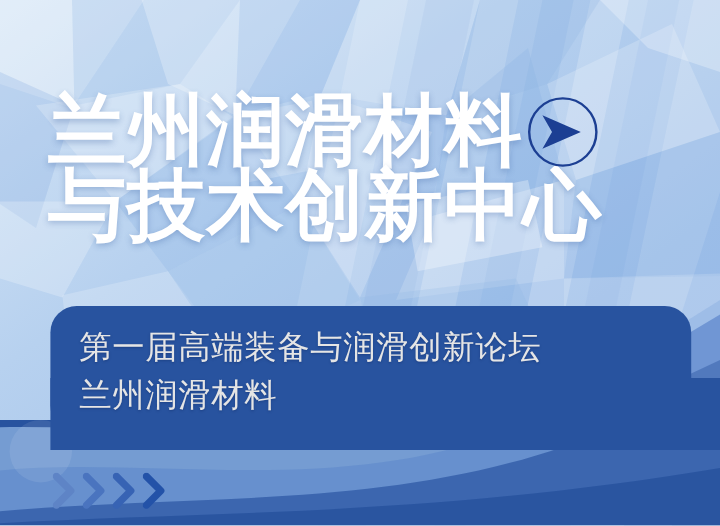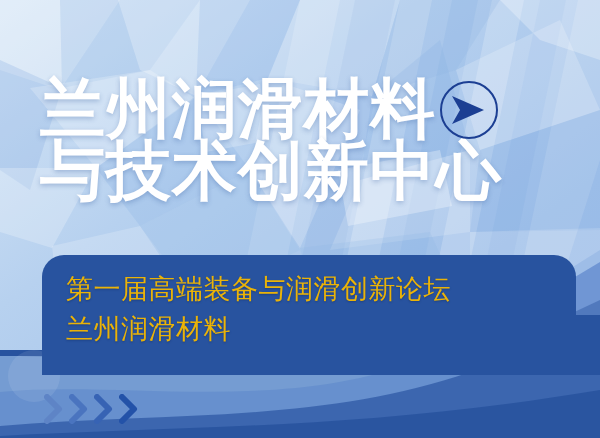--- a/index.html
+++ b/index.html
@@ -53,21 +53,21 @@
     z-index:5;
   }
   .notice-card.merge::after{
     content:"";position:absolute;left:0;right:-60px;top:60px;height:60px;
     background:#28539f;
   }
   .notice-text{
     position:absolute;left:24px;top:14px;z-index:7;
   }
   .notice-line{
-    font-size:27px;line-height:40px;color:#eab308;font-weight:500;
+    font-size:27px;line-height:40px;color:#e5e5e5;font-weight:500;
     letter-spacing:.5px;white-space:nowrap;
     text-shadow:0 1px 2px rgba(10,30,80,.35);
   }
 
   
   .chevrons{
     position:absolute;left:44px;bottom:14px;z-index:8;
     display:flex;align-items:center;
   }
   .chev{width:22px;height:30px;margin-right:3px;}

